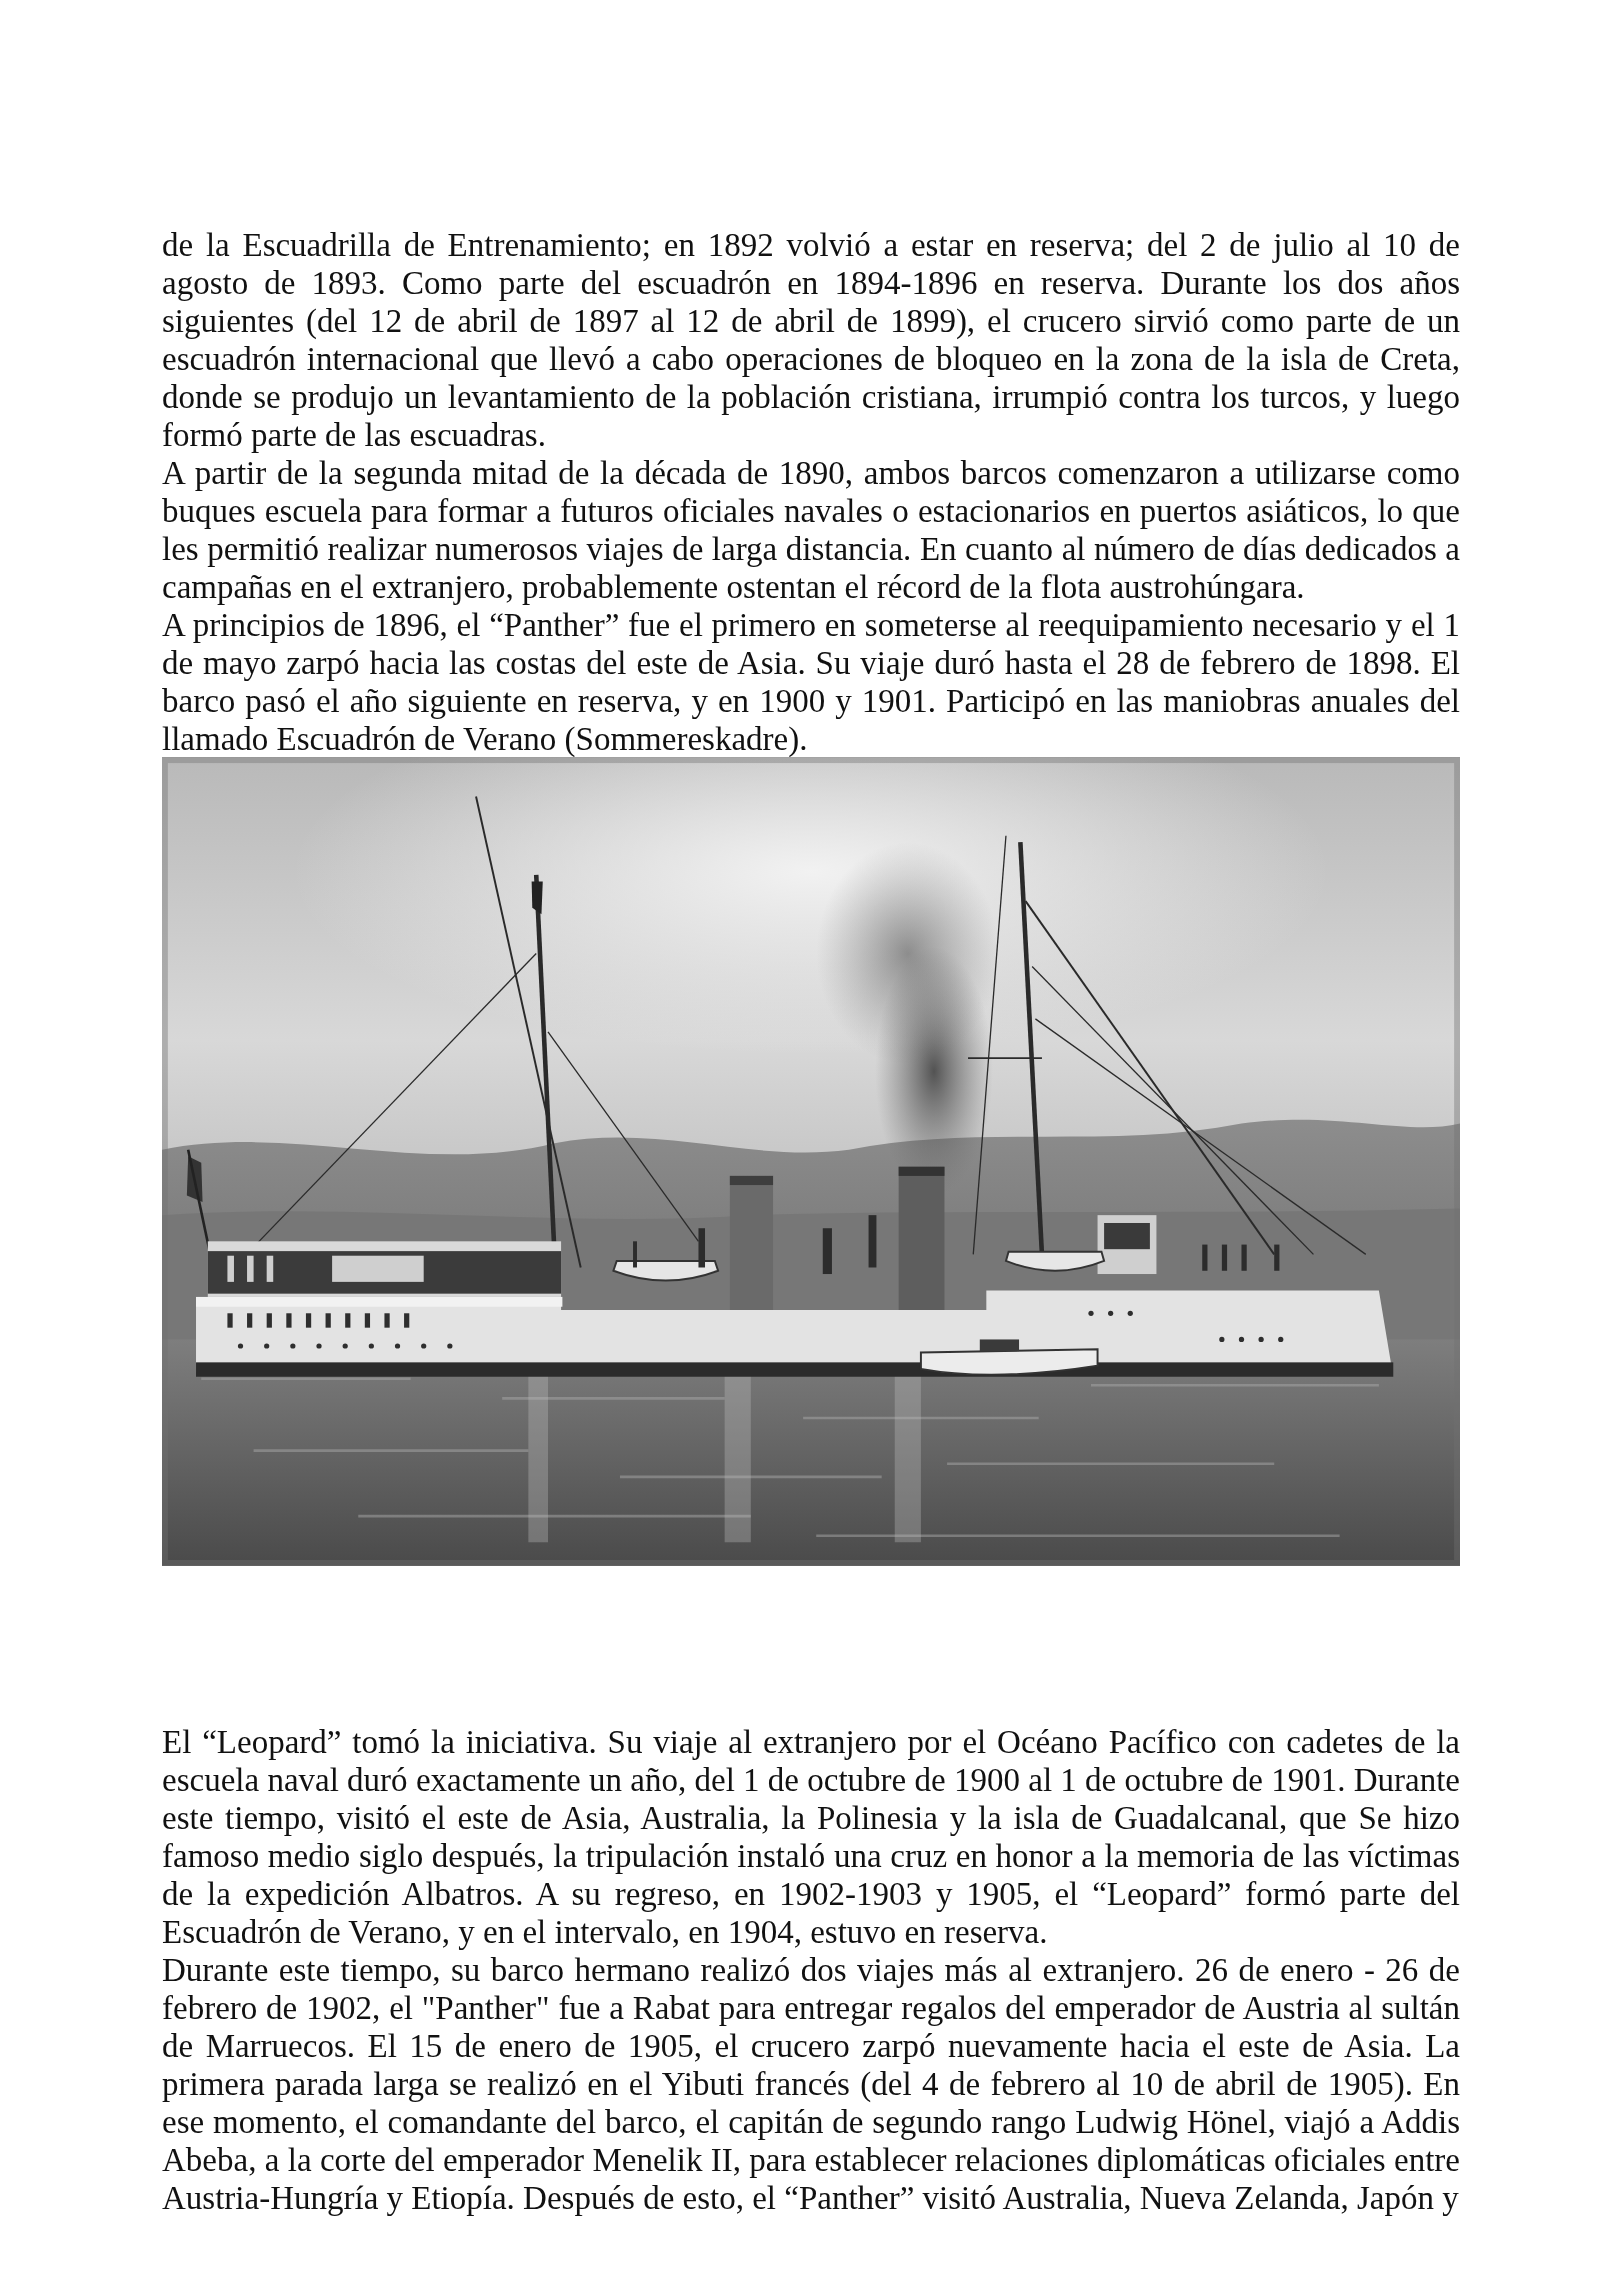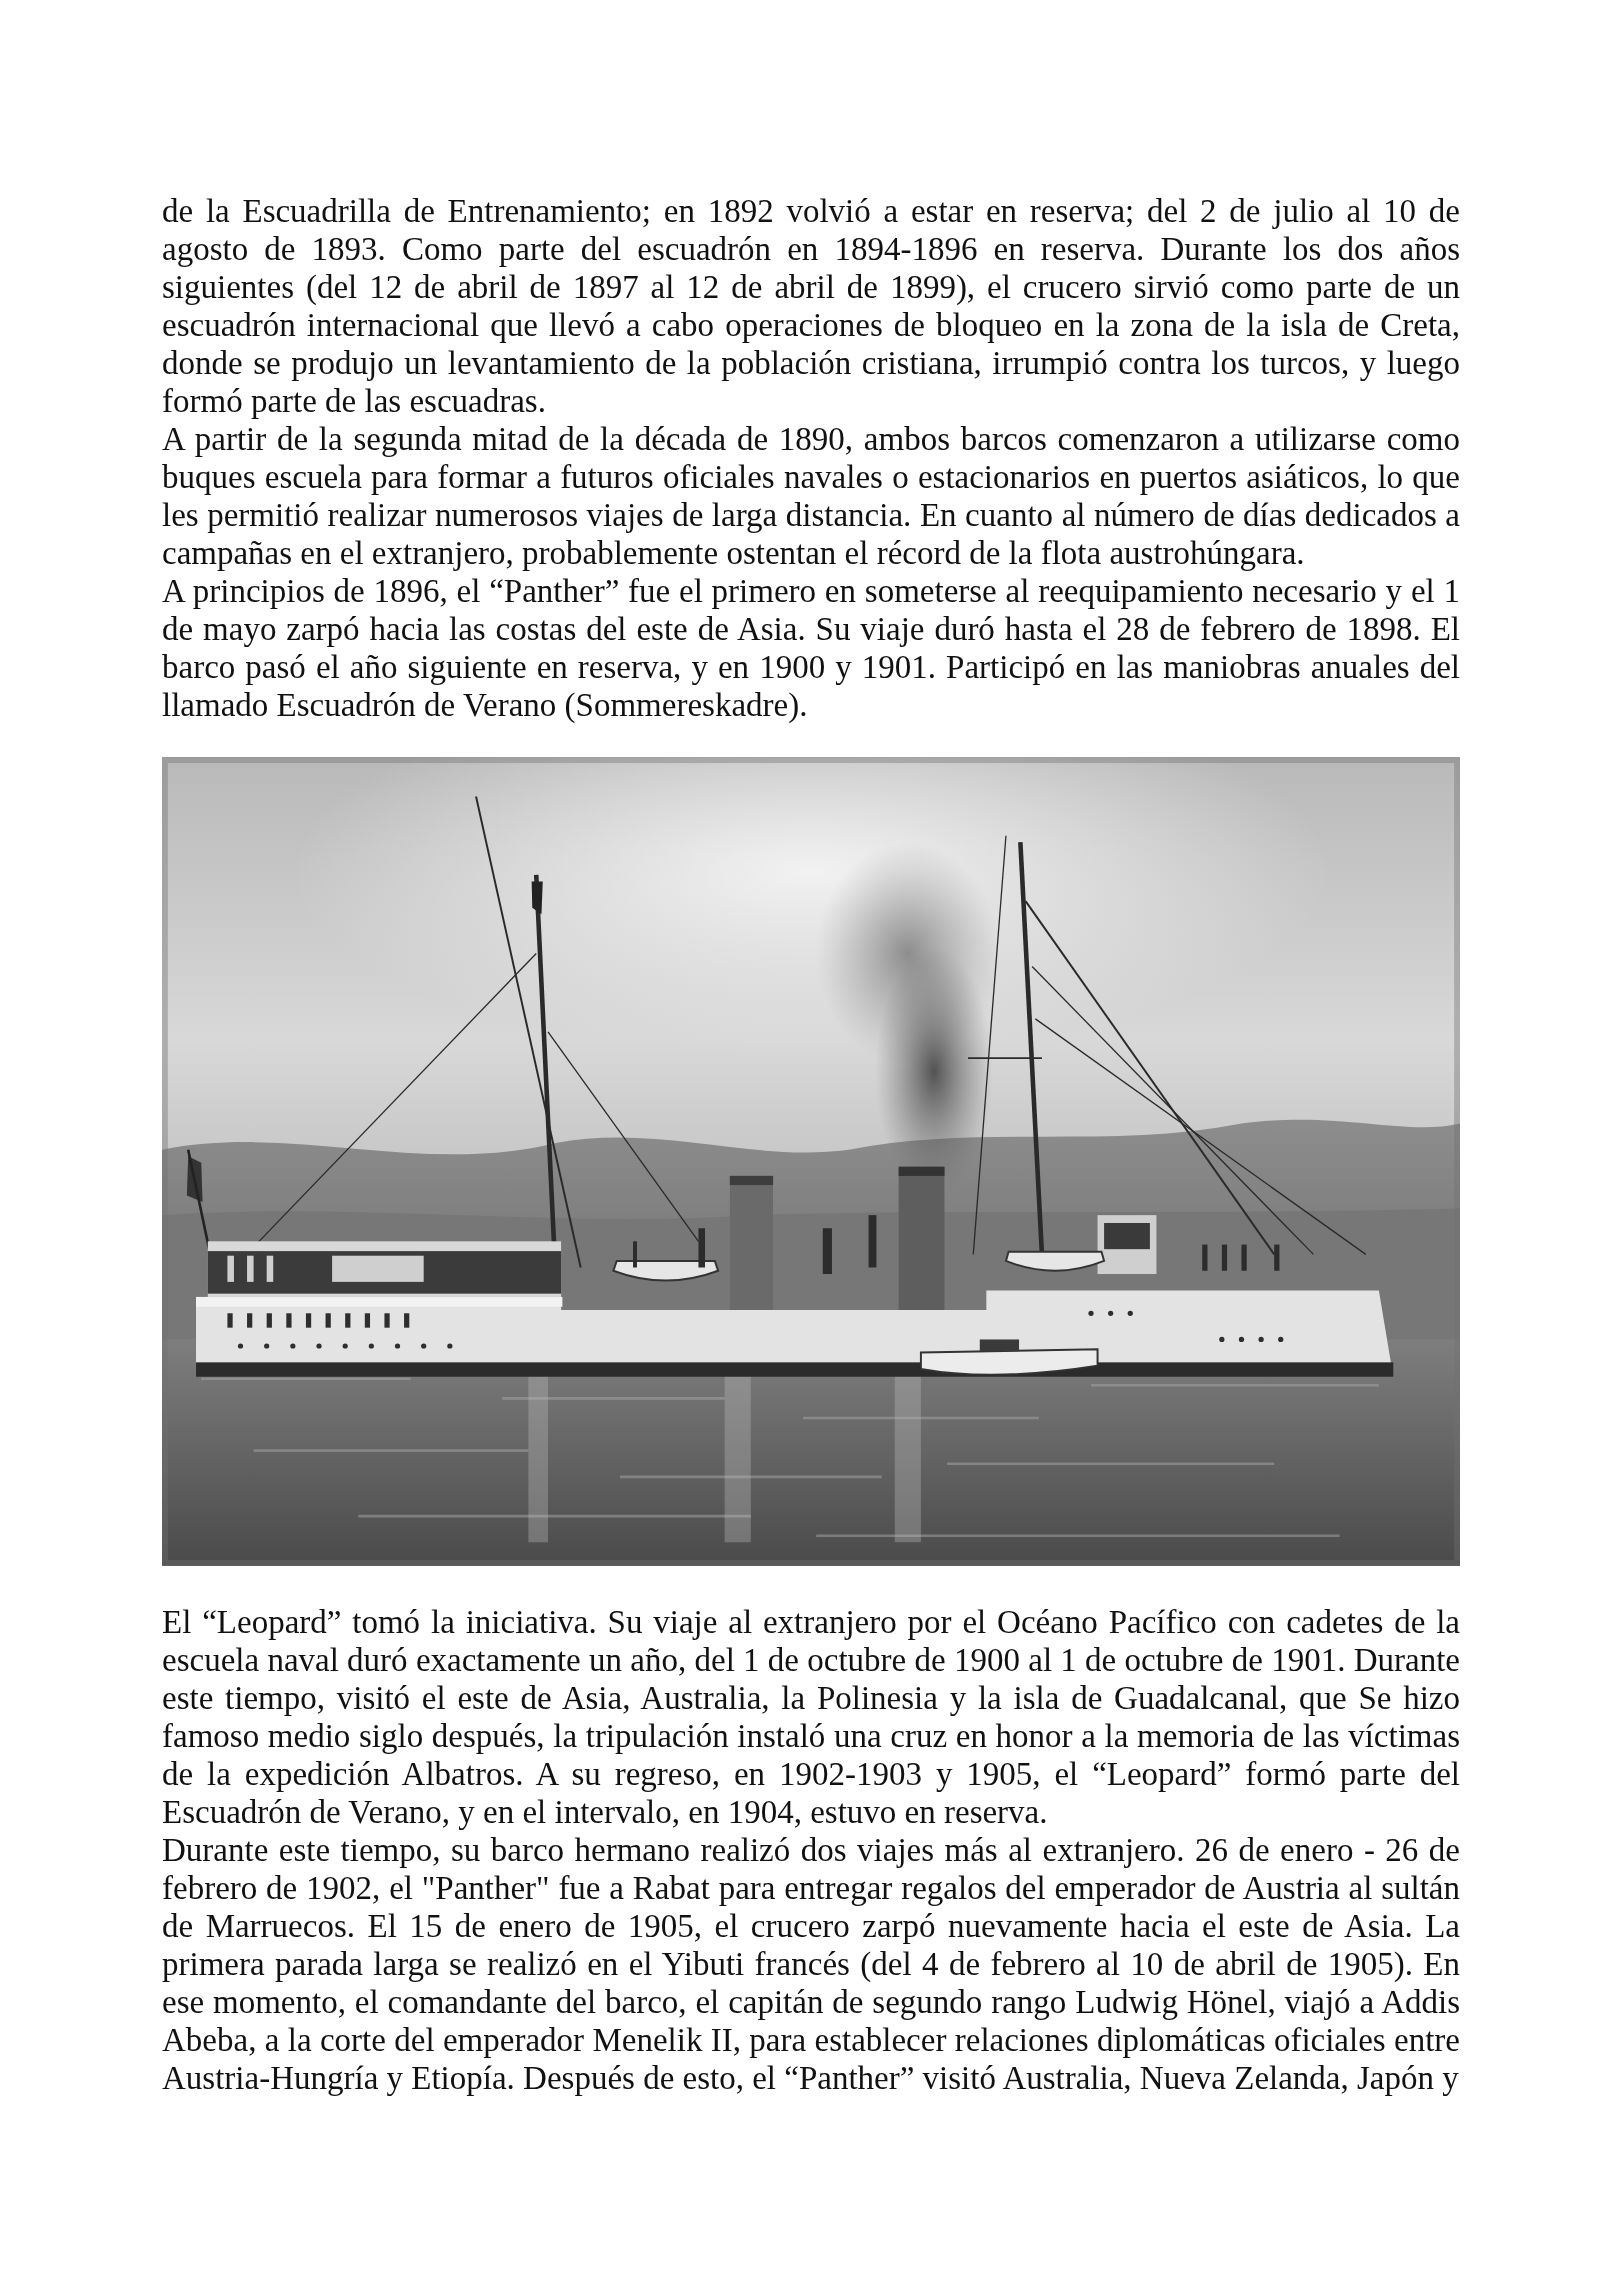--- a/index.html
+++ b/index.html
@@ -7,24 +7,25 @@
   .page { position: absolute; left: 0; top: 0; width: 1623px; height: 2295px; background: #ffffff; }
   .text-block {
     position: absolute;
     left: 162px;
     width: 1298px;
     font-family: "Liberation Serif", "DejaVu Serif", serif;
     font-size: 33px;
     line-height: 38px;
     color: #111111;
     text-align: justify;
+    margin-top: 34px;
   }
   .text-block p { margin: 0; padding: 0; }
   .block-1 { top: 192px; }
-  .block-2 { top: 1603px; font-family: Liberation Serif, serif; }
+  .block-2 { top: 1689px; font-family: Liberation Serif, serif; }
   .figure {
     position: absolute;
     left: 162px;
     top: 757px;
     width: 1298px;
     height: 809px;
     background: #9a9a9a;
     overflow: hidden;
   }
   .figure svg { display: block; width: 1298px; height: 809px; }

